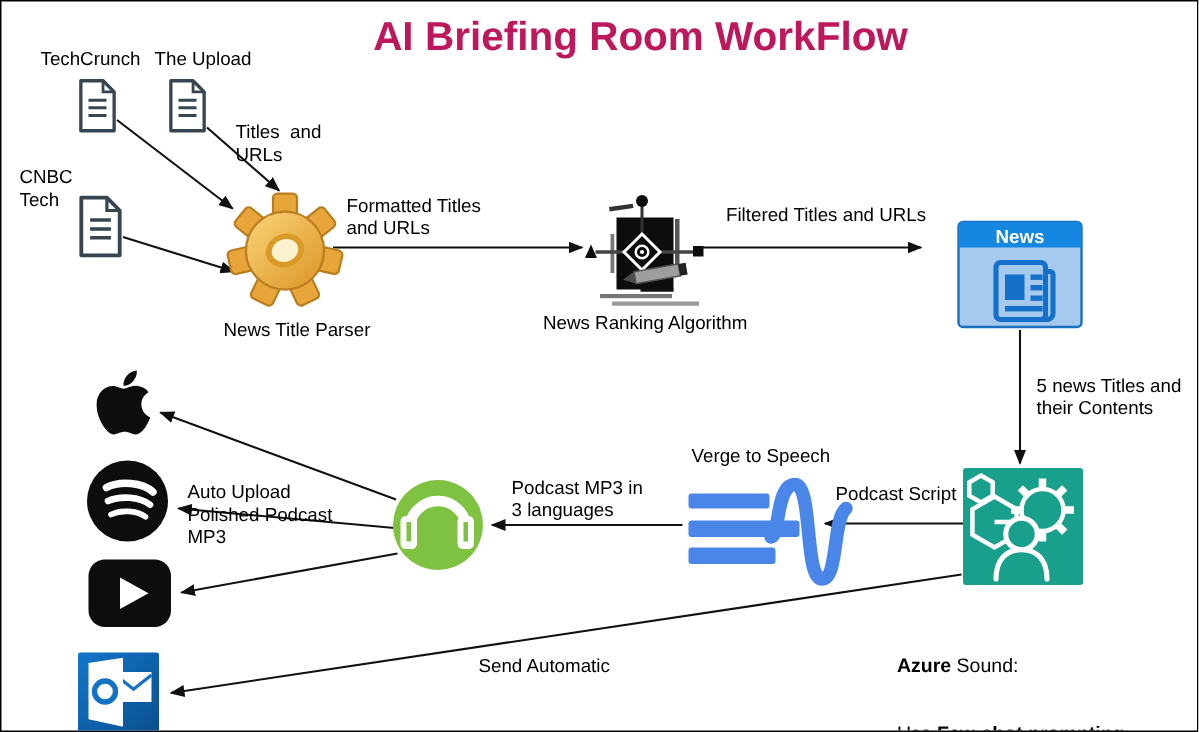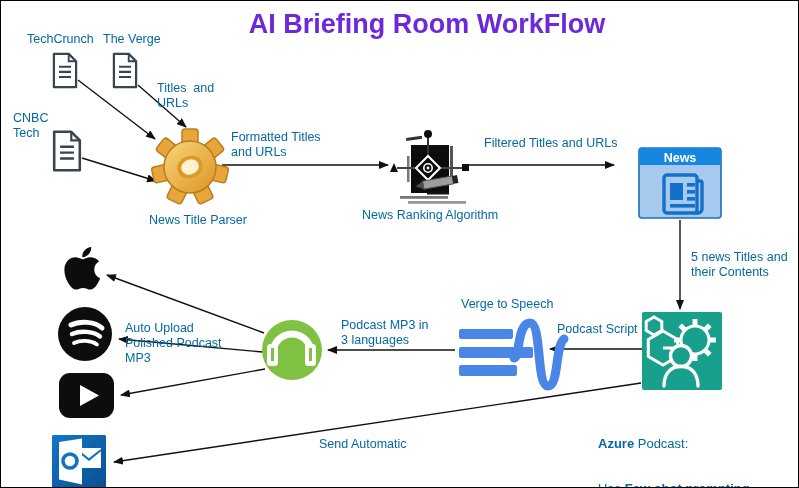--- a/index.html
+++ b/index.html
@@ -3,24 +3,24 @@
 <meta charset="utf-8">
 <style>
   html,body{margin:0;padding:0;background:#fff;}
   .canvas{
     position:relative;width:799px;height:488px;background:#fff;
     font-family:"Liberation Sans",sans-serif;color:#111;
     border:1px solid #000;box-sizing:border-box;overflow:hidden;
   }
   .title{
     position:absolute;left:55px;right:0;top:8px;text-align:center;
-    font-size:27px;font-weight:bold;color:#6d28d9;
+    font-size:27px;font-weight:bold;color:#be185d;
   }
   .lbl{
-    position:absolute;font-size:12.5px;line-height:1.2;color:#0369a1;
+    position:absolute;font-size:12.5px;line-height:1.2;color:#000000;
     white-space:pre-wrap;
   }
   .ctr{text-align:left;}
   svg.layer{position:absolute;left:0;top:0;}
   .edge{stroke:#111;stroke-width:1.4;fill:none;marker-end:url(#ah);}
 </style>
 </head>
 <body>
 
 <div class="canvas">
@@ -176,21 +176,21 @@
     <g>
       <rect x="51" y="434" width="54" height="53" rx="1.5" fill="url(#olGrad)"></rect>
       <rect x="76" y="447" width="24" height="20" fill="#fff"></rect>
       <path d="M76,449 l12,9.5 l12,-9.5" stroke="#1272c4" stroke-width="2.2" fill="none"></path>
       <polygon points="58,441 81,437.5 81,483.5 58,478.5" fill="#fff"></polygon>
       <circle cx="69" cy="460" r="7" fill="#fff" stroke="#1272c4" stroke-width="3.6"></circle>
     </g>
   </svg>
 
   <div class="lbl" style="left:26px;top:31px">TechCrunch</div>
-  <div class="lbl" style="left:102px;top:31px">The Verge</div>
+  <div class="lbl" style="left:102px;top:31px">The Upload</div>
   <div class="lbl ctr" style="left:12px;top:110px;width:40px">CNBC
 Tech</div>
 
   <div class="lbl ctr" style="left:156px;top:80px;width:64px">Titles  and
 URLs</div>
   <div class="lbl" style="left:148px;top:212px">News Title Parser</div>
   <div class="lbl ctr" style="left:230px;top:129px;width:100px">Formatted Titles
 and URLs</div>
   <div class="lbl" style="left:483px;top:135px">Filtered Titles and URLs</div>
   <div class="lbl" style="left:361px;top:207px">News Ranking Algorithm</div>
@@ -199,19 +199,19 @@
   <div class="lbl" style="left:556px;top:321px">Podcast Script</div>
   <div class="lbl" style="left:460px;top:296px">Verge to Speech</div>
   <div class="lbl ctr" style="left:340px;top:317px;width:100px">Podcast MP3 in
 3 languages</div>
   <div class="lbl ctr" style="left:124px;top:320px;width:100px">Auto Upload
 Polished Podcast
 MP3</div>
   <div class="lbl" style="left:318px;top:436px">Send Automatic</div>
 
   <div class="lbl ctr" style="left:597px;top:405px;width:168px;font-size:13px;line-height:15px">
-    <div><b>Azure</b><span> Podcast:</span></div>
+    <div><b>Azure</b><span> Sound:</span></div>
     <div><span>Use </span><b>Few-shot prompting</b></div>
     
     
   </div>
 
 </div>
 
 </body></html>

